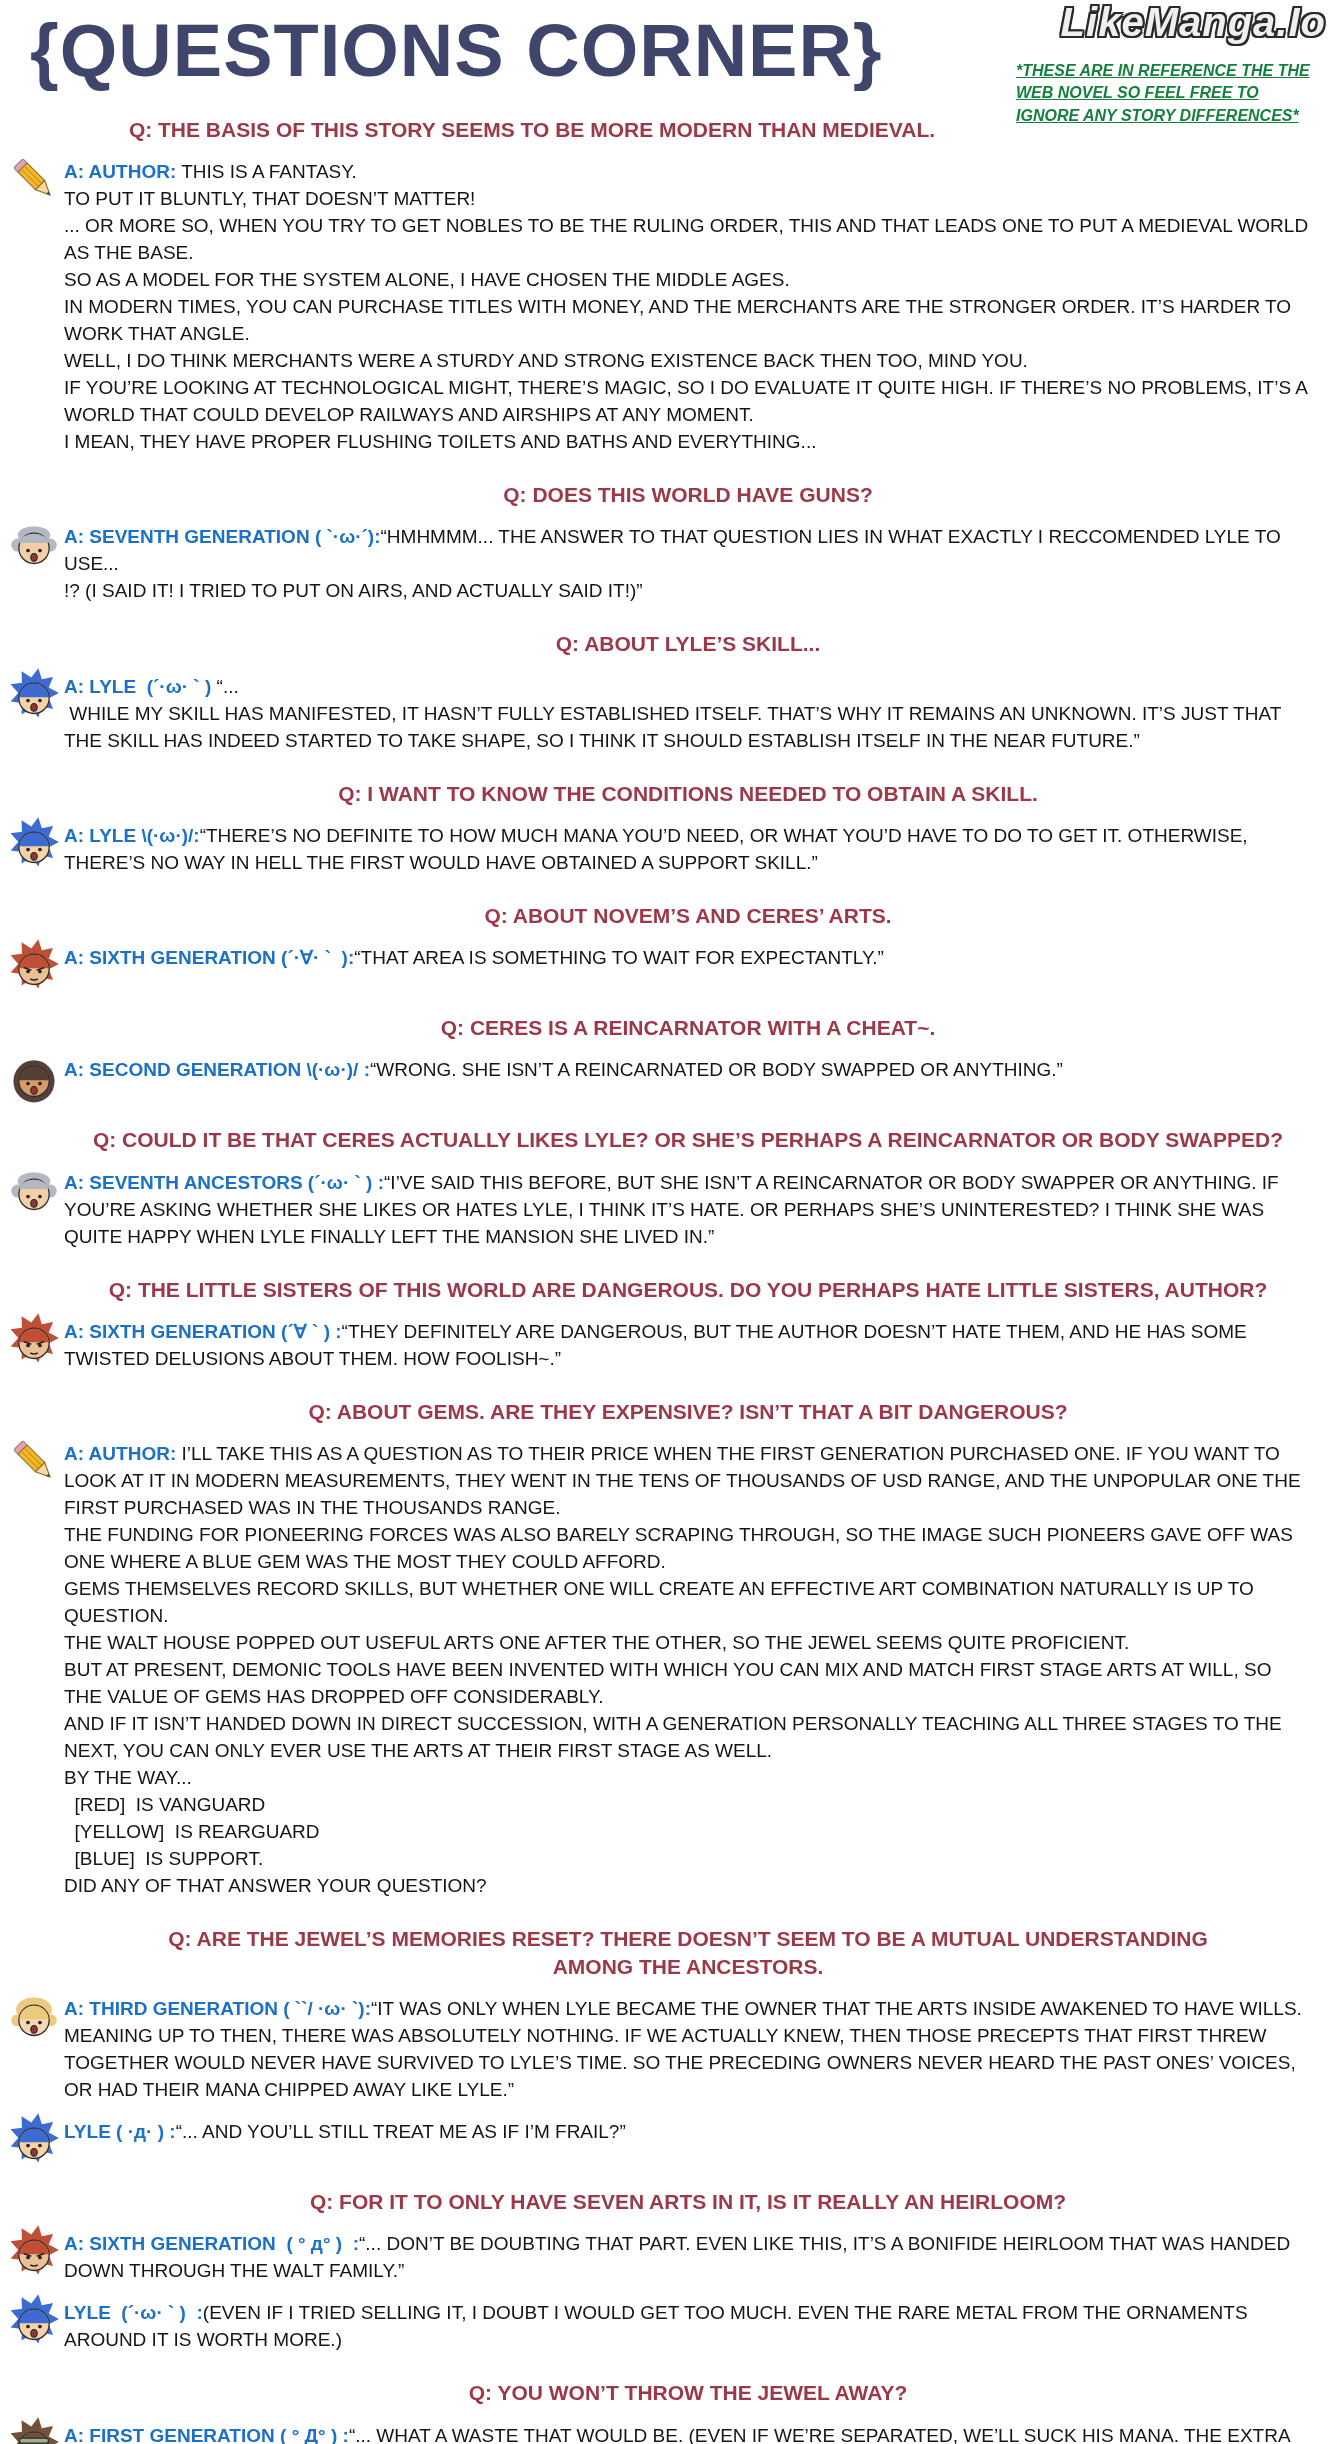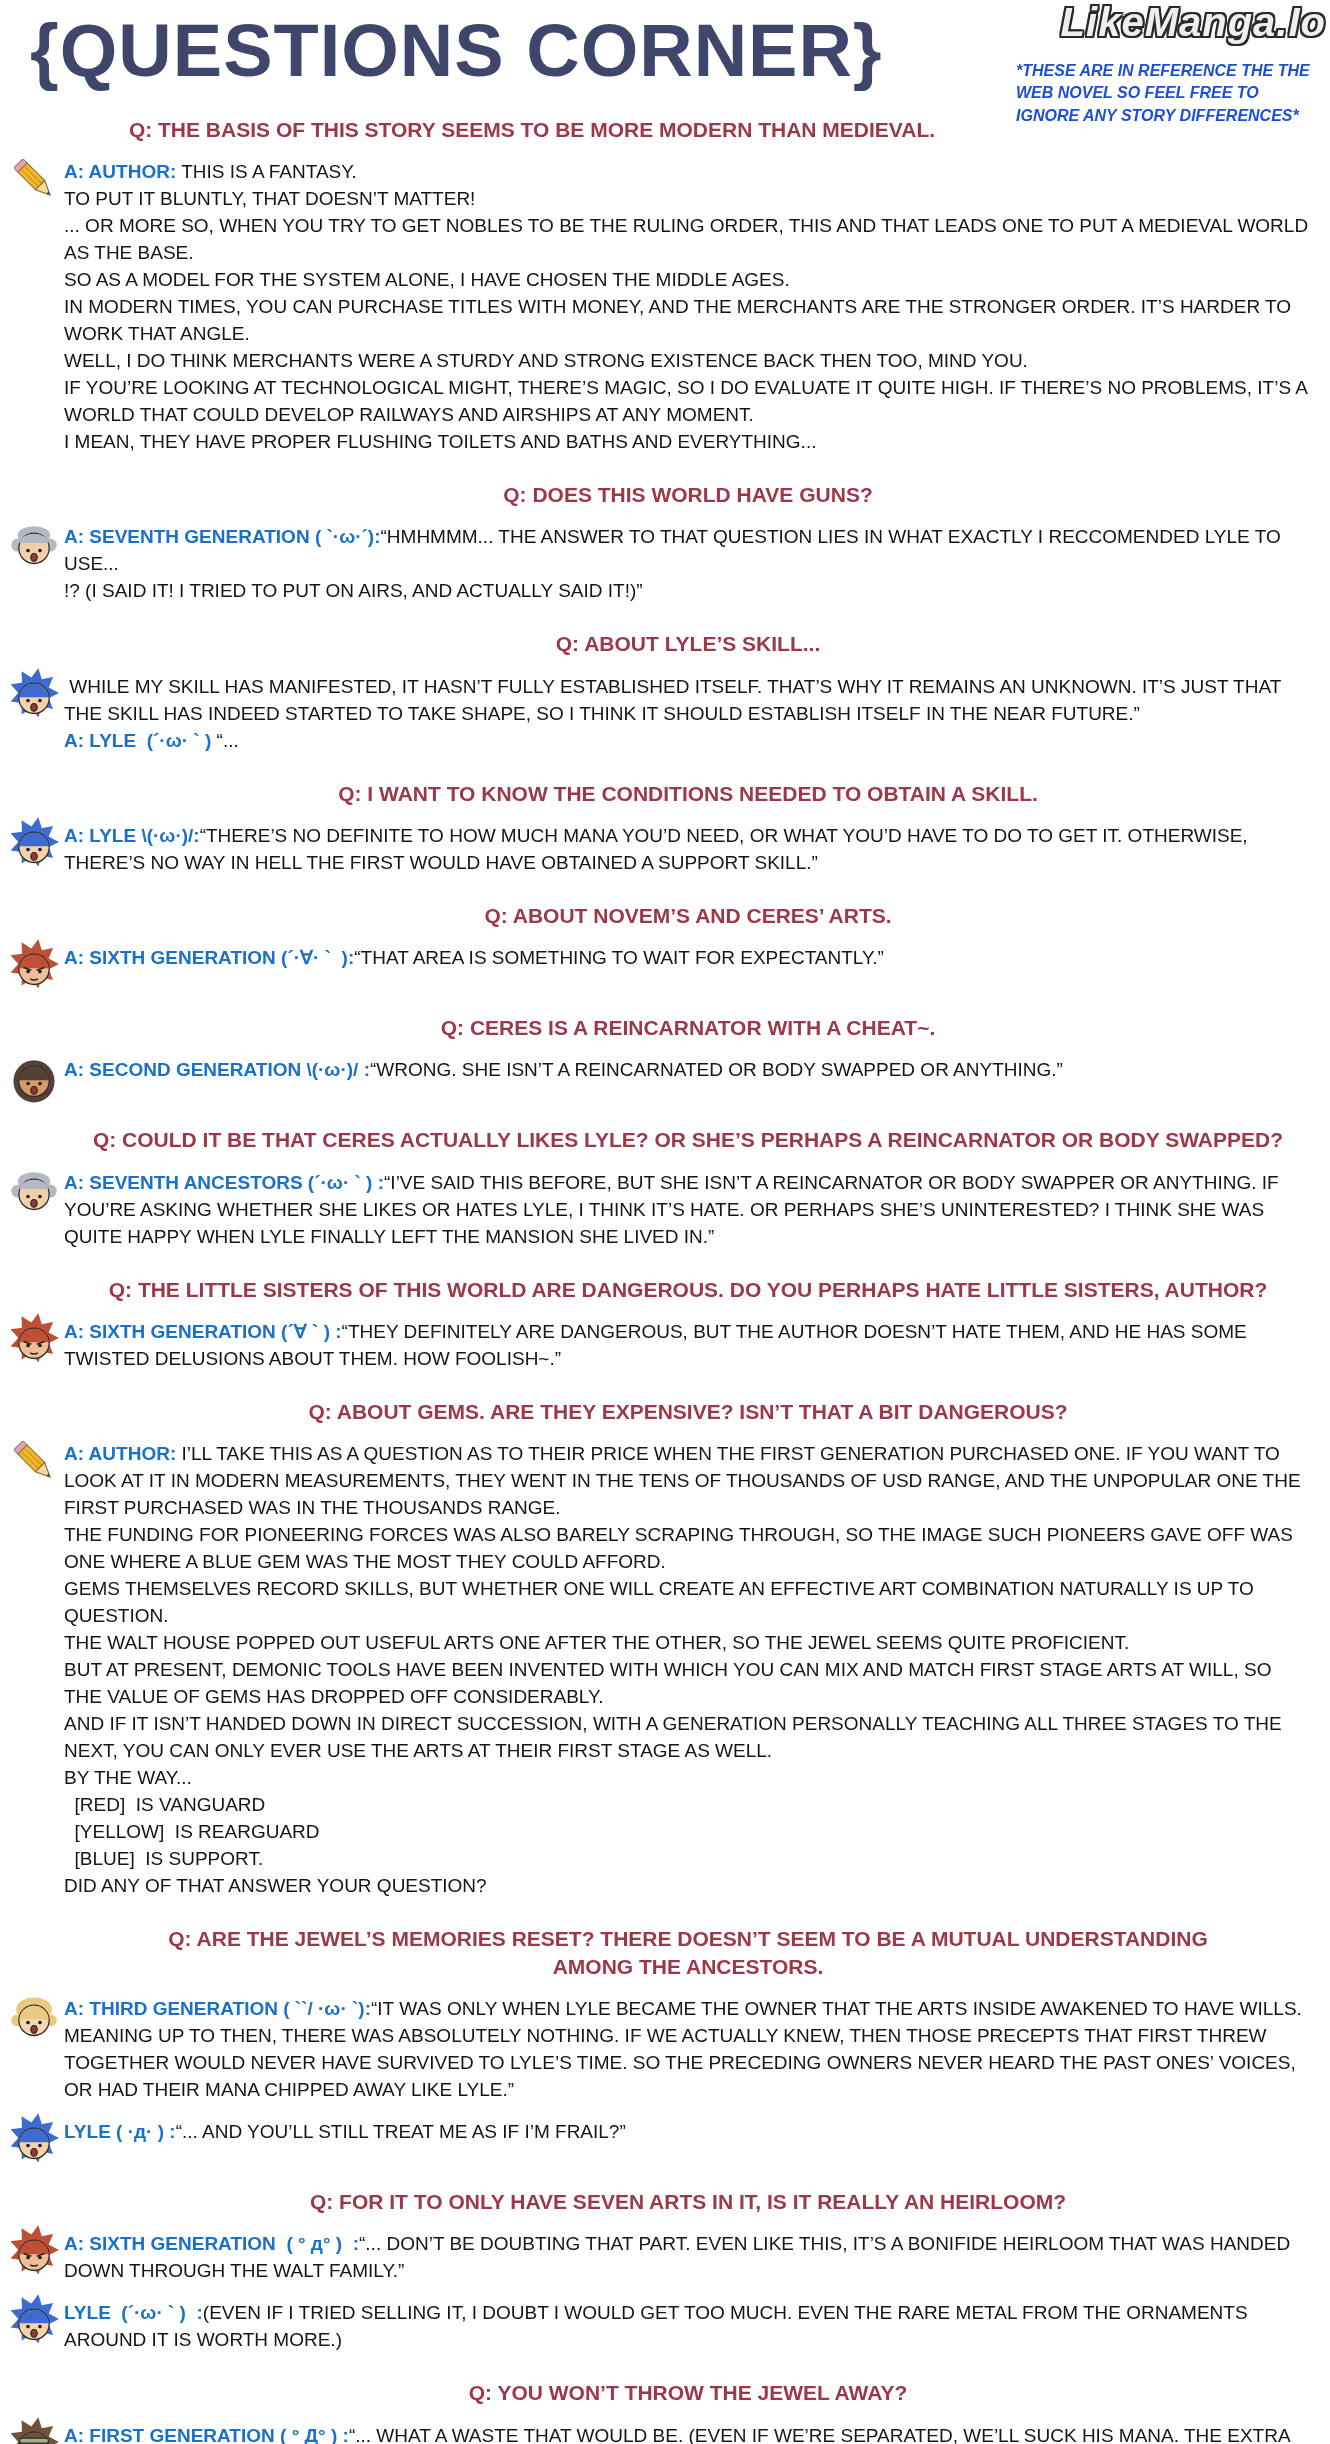--- a/index.html
+++ b/index.html
@@ -10,22 +10,22 @@
   }
   .page{padding:12px 16px 0 16px;position:relative;}
   .watermark{
     position:absolute;top:0;right:4px;z-index:5;
     font-size:40px;font-weight:bold;font-style:italic;letter-spacing:1px;
     color:#efefef;
     text-shadow:-2px -2px 0 #2a2a2a,2px -2px 0 #2a2a2a,-2px 2px 0 #2a2a2a,2px 2px 0 #2a2a2a,0 -2px 0 #2a2a2a,0 2px 0 #2a2a2a,-2px 0 0 #2a2a2a,2px 0 0 #2a2a2a;
   }
   .header-right{float:right;width:296px;margin:48px 2px 8px 14px;}
   .note{
-    color:#1d4ed8;font-weight:bold;font-style:italic;
-    font-size:16px;line-height:1.4;white-space:pre-line;
+    color:#15803d;font-weight:bold;font-style:italic;
+    font-size:16px;line-height:1.4;white-space:pre-line;text-decoration:underline;
   }
   .credit{
     color:#e91a54;font-weight:bold;
     font-size:18.5px;line-height:1.75;margin-top:16px;white-space:pre-line;
   }
   .title{
     margin:0 0 16px 14px;color:#40466b;
     font-size:74px;line-height:1.05;font-weight:bold;letter-spacing:1px;
   }
   .question{
@@ -87,21 +87,21 @@
       <div class="question">
         <div>Q: ABOUT LYLE’S SKILL...</div>
       </div>
       <div class="answer"><span class="avatar"><svg viewBox="0 0 48 48" width="52" height="52">
             <polygon points="47.0,23.0 37.6,28.0 41.6,37.8 31.3,35.6 28.0,45.7 21.5,37.3 12.5,42.9 12.9,32.3 2.4,30.9 9.5,23.0 2.4,15.1 12.9,13.7 12.5,3.1 21.5,8.7 28.0,0.3 31.2,10.4 41.6,8.2 37.6,18.0" fill="#3d6bd2"></polygon>
             <circle cx="24" cy="28" r="14" fill="#f6d2a9" stroke="#2e2e2e" stroke-width="1.2"></circle>
             <path d="M10.6,27 a13.4,12.5 0 0 1 26.8,0 z" fill="#3d6bd2"></path>
             <circle cx="18.5" cy="30" r="1.7" fill="#222"></circle>
             <circle cx="29.5" cy="30" r="1.7" fill="#222"></circle>
             <ellipse cx="24" cy="36.3" rx="3" ry="3.6" fill="#8e3a34" stroke="#222" stroke-width="1"></ellipse>
-          </svg></span><div><span> WHILE MY SKILL HAS MANIFESTED, IT HASN’T FULLY ESTABLISHED ITSELF. THAT’S WHY IT REMAINS AN UNKNOWN. IT’S JUST THAT THE SKILL HAS INDEED STARTED TO TAKE SHAPE, SO I THINK IT SHOULD ESTABLISH ITSELF IN THE NEAR FUTURE.”</span></div><div><span class="speaker">A: LYLE  (´·ω· ` ) </span><span>“...</span></div></div>
+          </svg></span><div><span class="speaker">A: LYLE  (´·ω· ` ) </span><span>“...</span></div><div><span> WHILE MY SKILL HAS MANIFESTED, IT HASN’T FULLY ESTABLISHED ITSELF. THAT’S WHY IT REMAINS AN UNKNOWN. IT’S JUST THAT THE SKILL HAS INDEED STARTED TO TAKE SHAPE, SO I THINK IT SHOULD ESTABLISH ITSELF IN THE NEAR FUTURE.”</span></div></div>
       <div class="question">
         <div>Q: I WANT TO KNOW THE CONDITIONS NEEDED TO OBTAIN A SKILL.</div>
       </div>
       <div class="answer"><span class="avatar"><svg viewBox="0 0 48 48" width="52" height="52">
             <polygon points="47.0,23.0 37.6,28.0 41.6,37.8 31.3,35.6 28.0,45.7 21.5,37.3 12.5,42.9 12.9,32.3 2.4,30.9 9.5,23.0 2.4,15.1 12.9,13.7 12.5,3.1 21.5,8.7 28.0,0.3 31.2,10.4 41.6,8.2 37.6,18.0" fill="#3d6bd2"></polygon>
             <circle cx="24" cy="28" r="14" fill="#f6d2a9" stroke="#2e2e2e" stroke-width="1.2"></circle>
             <path d="M10.6,27 a13.4,12.5 0 0 1 26.8,0 z" fill="#3d6bd2"></path>
             <circle cx="18.5" cy="30" r="1.7" fill="#222"></circle>
             <circle cx="29.5" cy="30" r="1.7" fill="#222"></circle>
             <ellipse cx="24" cy="36.3" rx="3" ry="3.6" fill="#8e3a34" stroke="#222" stroke-width="1"></ellipse>

